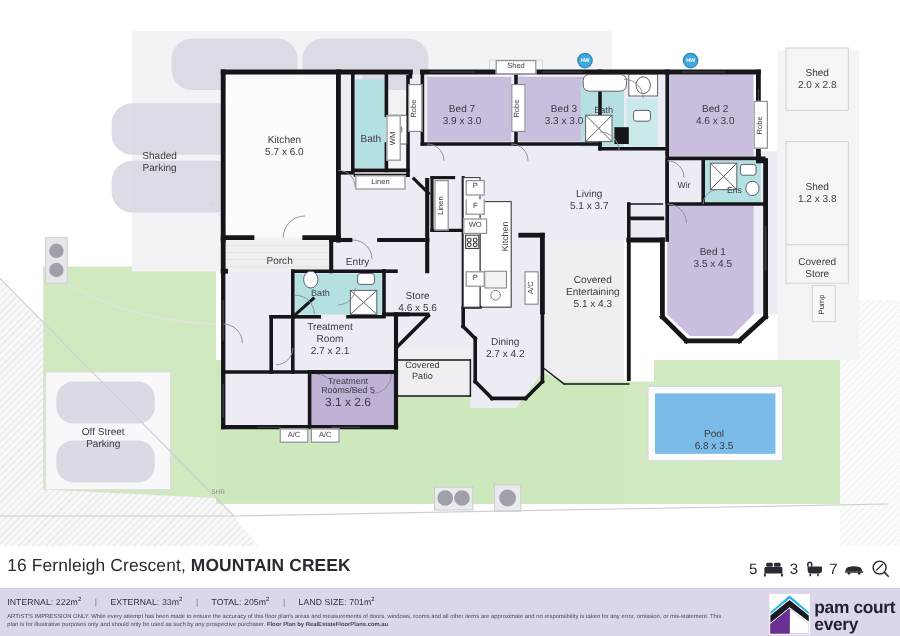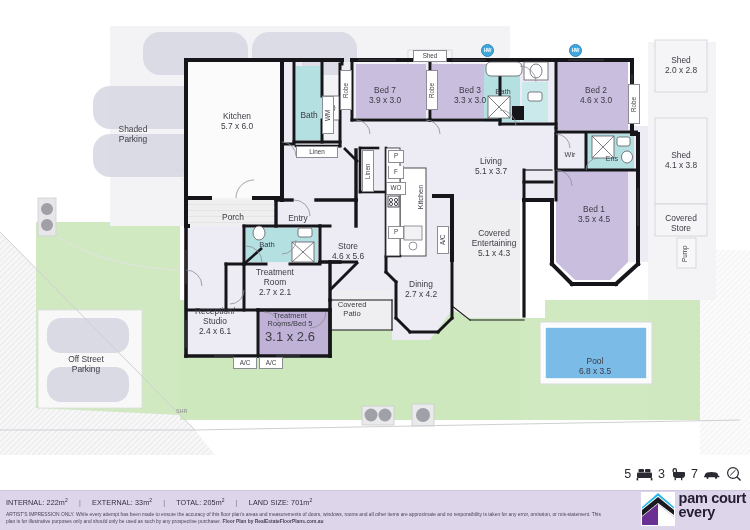--- a/index.html
+++ b/index.html
@@ -80,21 +80,21 @@
   }
   #stats .sep { color:#7d7490; padding:0 9px; }
   #stats sup { font-size:5px; }
   #disc {
     position:absolute; left:6px; top:20px; width:600px;
     font-size:4.9px; line-height:1.5; color:#4a4358;
   }
   #disc b { font-weight:bold; }
   #logo {
     position:absolute; right:4px; top:1px; height:37px;
-    display:flex; align-items:flex-start; gap:4px;margin-left:48px;
+    display:flex; align-items:flex-end; gap:4px;margin-left:48px;
   }
   #logomark { width:34px; height:34px; position:relative; }
   #logotext {
     font-size:14.5px; font-weight:bold; line-height:0.95;
     color:#241d33; letter-spacing:-0.3px;
   }
 </style>
 </head>
 <body>
 
@@ -481,50 +481,45 @@
     <span class="dim">4.6 x 5.6</span>
   </div>
   <div class="lbl rm ctr" style="left:267px;top:241px;font-size:7.6px">
     <span>Bath</span>
   </div>
   <div class="lbl rm ctr" style="left:275px;top:283px">
     <span>Treatment
 Room</span>
     <span class="dim">2.7 x 2.1</span>
   </div>
-  <div class="lbl rm ctr" style="left:215px;top:322px">
-    <span>Reception/
-Studio</span>
-    <span class="dim">2.4 x 6.1</span>
-  </div>
   <div class="lbl rm ctr" style="left:290px;top:328px;font-size:7.4px">
     <span>Treatment
 Rooms/Bed 5</span>
-    <span class="dim" style="font-size:13px">3.1 x 2.6</span>
+    <span class="dim" style="font-size:10px">3.1 x 2.6</span>
   </div>
   <div class="lbl rm ctr" style="left:352px;top:305px;font-size:7.6px">
     <span>Covered
 Patio</span>
   </div>
   <div class="lbl rm ctr" style="left:421px;top:290px">
     <span>Dining</span>
     <span class="dim">2.7 x 4.2</span>
   </div>
   <div class="lbl rm ctr" style="left:494px;top:244px">
     <span>Covered
 Entertaining</span>
     <span class="dim">5.1 x 4.3</span>
   </div>
   <div class="lbl rm ctr" style="left:681px;top:66px">
     <span>Shed</span>
     <span class="dim">2.0 x 2.8</span>
   </div>
   <div class="lbl rm ctr" style="left:681px;top:161px">
     <span>Shed</span>
-    <span class="dim">4.1 x 3.8</span>
+    <span class="dim">1.2 x 3.8</span>
   </div>
   <div class="lbl rm ctr" style="left:681px;top:219px">
     <span>Covered
 Store</span>
   </div>
   <div class="lbl rm ctr" style="left:595px;top:367px">
     <span>Pool</span>
     <span class="dim">6.8 x 3.5</span>
   </div>
 
@@ -580,20 +575,23 @@
   <div class="hw" style="left:569px;top:44px">
       <span>HW</span>
     </div>
 
   <div class="lbl vtiny" style="left:176px;top:408px;color:#8a8a92">SHR</div>
 </div>
 
 <div id="footer">
 
   <div id="addrbar">
+    <div id="addr">
+      <span>16 Fernleigh Crescent, </span><span class="suburb">MOUNTAIN CREEK</span>
+    </div>
 
     <div id="icons">
       <span class="num">5</span>
       <span>
         <svg width="17" height="14" viewBox="0 0 17 14">
             <rect x="1" y="5.5" width="15" height="5.5" rx="1" fill="#2a2a33"></rect>
             <rect x="2.5" y="2" width="5.5" height="3.2" rx="1" fill="#2a2a33"></rect>
             <rect x="9" y="2" width="5.5" height="3.2" rx="1" fill="#2a2a33"></rect>
             <rect x="0.6" y="11" width="1.6" height="2.4" fill="#2a2a33"></rect>
             <rect x="14.8" y="11" width="1.6" height="2.4" fill="#2a2a33"></rect>

